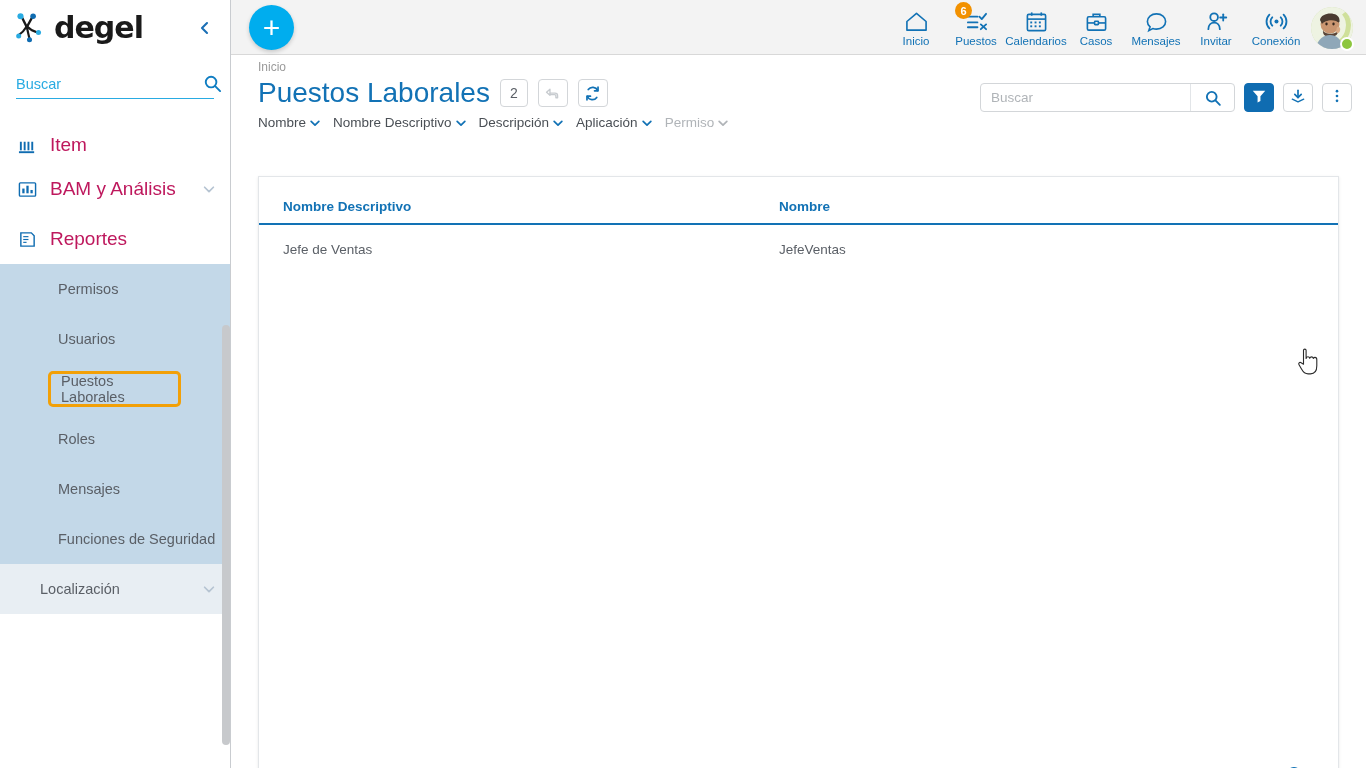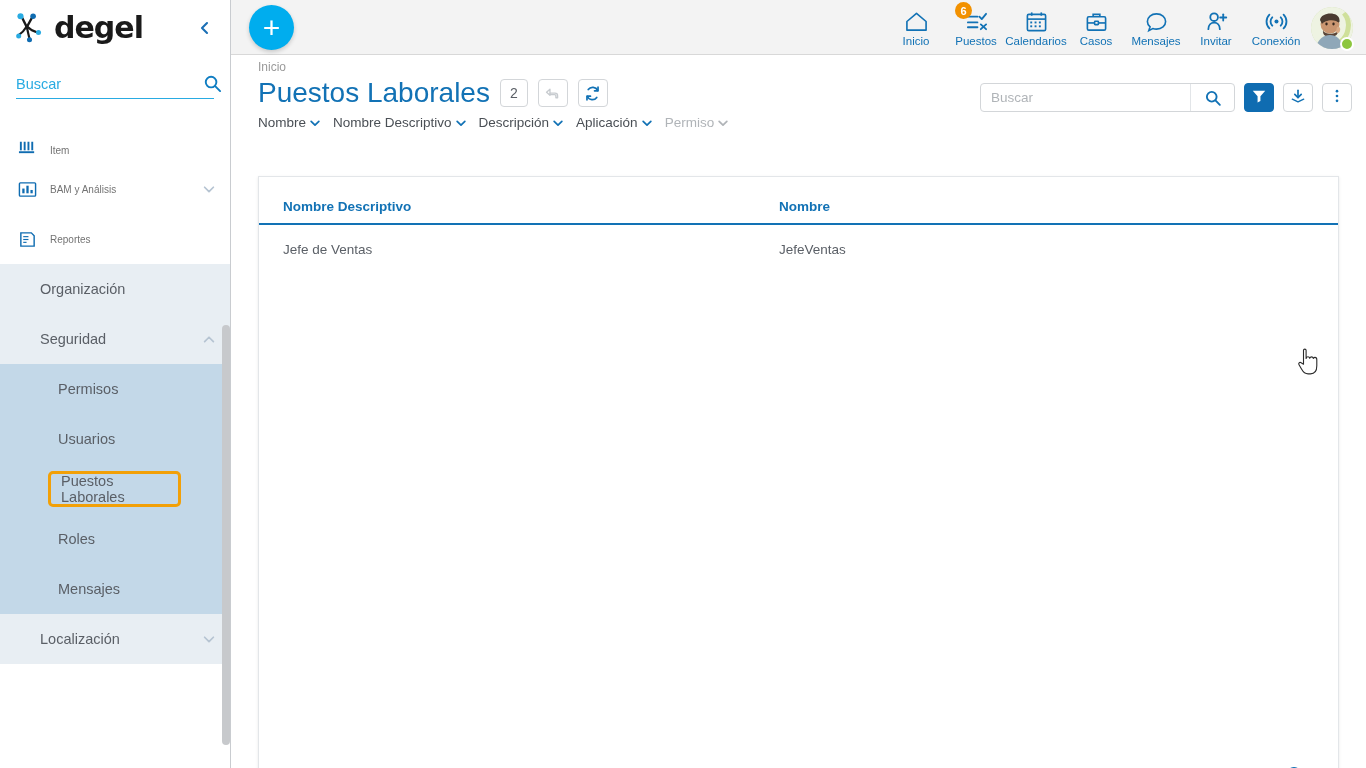--- a/index.html
+++ b/index.html
@@ -54,21 +54,21 @@
 
   
   #side-nav {
     position: absolute; top: 122px; left: 0;
     width: 230px; bottom: 0;
     overflow: hidden;
   }
   .nav-item {
     display: flex; align-items: center;
     height: 50px; padding: 0 14px 0 16px;
-    color: #737373; font-size: 10px;
+    color: #be185d; font-size: 19px;
     cursor: pointer; position: relative;
     background: #fff;
   }
   .nav-item .nav-ico {
     width: 22px; flex: 0 0 22px; margin-right: 12px;
     display: flex; align-items: center; justify-content: center;
     color: #0f6cb1;
   }
   .nav-item .nav-label { flex: 1 1 auto; white-space: nowrap; }
   .nav-item .nav-chev { color: #b6c4d2; display:flex; }
@@ -360,51 +360,41 @@
           <path d="M3 3 h11 l3 3 v11 H3 Z"></path>
           <line x1="5.5" y1="7" x2="11" y2="7" stroke-width="1.2"></line>
           <line x1="5.5" y1="10" x2="11" y2="10" stroke-width="1.2"></line>
           <line x1="5.5" y1="13" x2="9" y2="13" stroke-width="1.2"></line>
         </svg>
       </span>
       <span class="nav-label">Reportes</span>
     </div>
 
 
-    <div class="sub-panel">
-      <div class="sub-item">
-        <span>Organización</span>
-      </div>
-      <div class="sub-item">
-        <span>Seguridad</span>
-        <span class="nav-chev">
-          <svg viewBox="0 0 16 16" width="14" height="14" fill="none" stroke="currentColor" stroke-width="2" stroke-linecap="round" stroke-linejoin="round">
-              <polyline points="3,11 8,6 13,11"></polyline>
-            </svg>
-        </span>
-      </div>
-    </div>
 
     <div class="sub2-panel">
       <div class="sub2-item">
         <span>Permisos</span>
       </div>
       <div class="sub2-item">
         <span>Usuarios</span>
       </div>
       <div class="sub2-wrap-highlight">
         <div class="sub2-item highlighted">
           <span>Puestos Laborales</span>
         </div>
       </div>
       <div class="sub2-item">
         <span>Roles</span>
       </div>
       <div class="sub2-item">
         <span>Mensajes</span>
+      </div>
+      <div class="sub2-item">
+        <span>Funciones de Seguridad</span>
       </div>
     </div>
 
     <div class="sub-panel">
       <div class="sub-item">
         <span>Localización</span>
         <span class="nav-chev">
           <svg viewBox="0 0 16 16" width="14" height="14" fill="none" stroke="currentColor" stroke-width="2" stroke-linecap="round" stroke-linejoin="round">
               <polyline points="3,6 8,11 13,6"></polyline>
             </svg>

